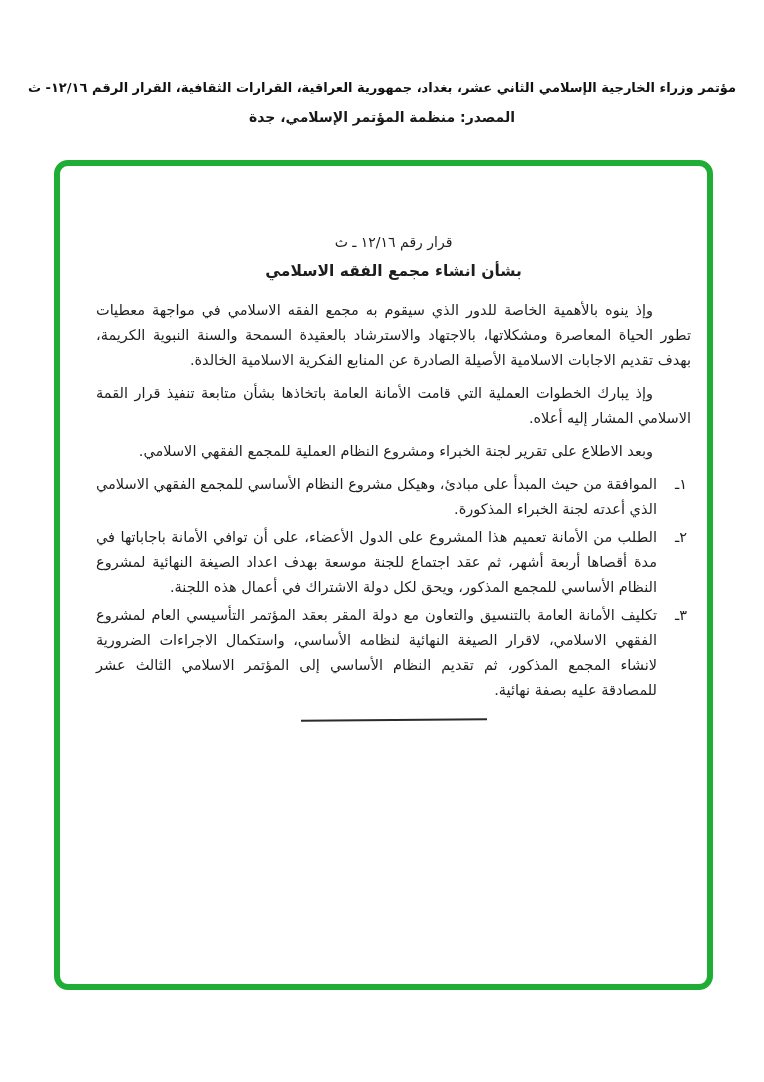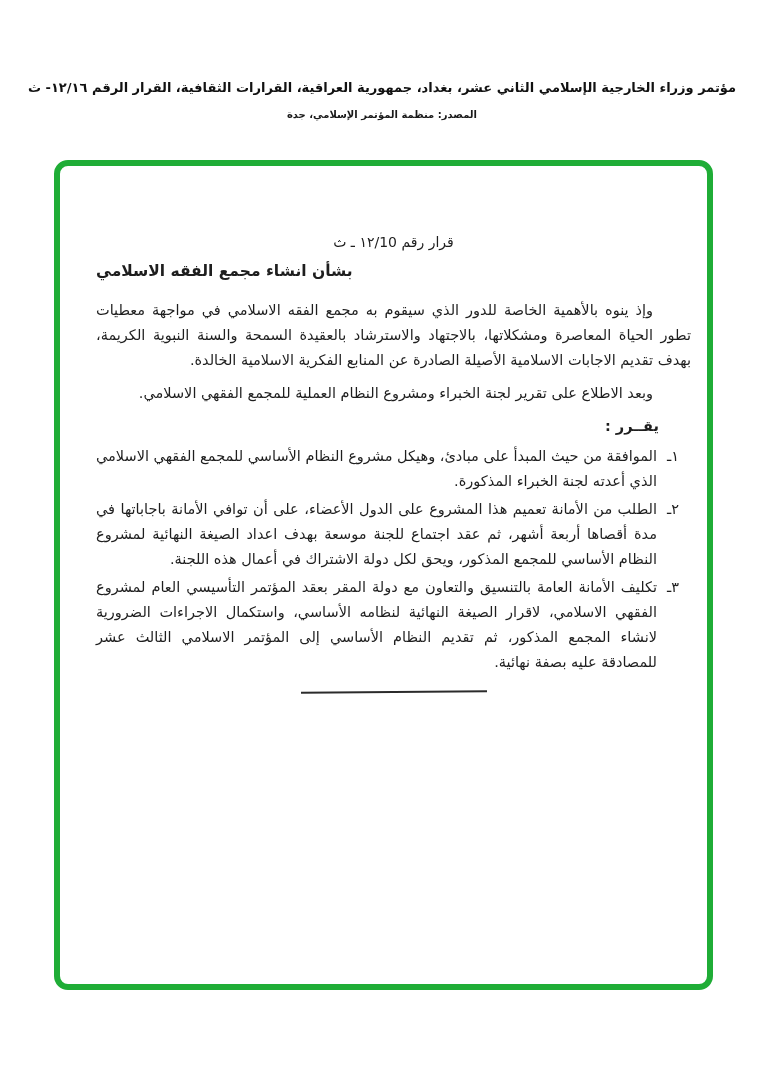--- a/index.html
+++ b/index.html
@@ -25,21 +25,21 @@
     color: #111;
   }
   .src-line {
     position: absolute;
     top: 109px;
     left: 0;
     width: 100%;
     text-align: center;
     direction: rtl;
     font-weight: bold;
-    font-size: 10px;
+    font-size: 14px;
     color: #191919;
   }
   .frame {
     position: absolute;
     left: 54px;
     top: 160px;
     width: 659px;
     height: 830px;
     box-sizing: border-box;
     border: 6px solid #1fad36;
@@ -54,21 +54,21 @@
     line-height: 25px;
     color: #1e1e1e;
   }
   .title-line1 {
     text-align: center;
     text-indent: 0;
     font-size: 14px;
     margin: 0 0 4px 0;
   }
   .title-line2 {
-    text-align: left;
+    text-align: center;
     text-indent: 0;
     font-weight: bold;
     font-size: 15.5px;
     margin: 0 0 14px 0;
   }
   .content p {
     margin: 0 0 8px 0;
     text-indent: 38px;
   }
   .decide-heading {
@@ -76,21 +76,21 @@
     font-weight: 600;
     margin: 2px 0 5px 0;
   }
   .decision {
     position: relative;
     padding-right: 34px;
     margin: 0 0 3px 0;
   }
   .decision .marker {
     position: absolute;
-    right: 12px;
+    right: 4px;
     top: 0;
   }
   .divider {
     width: 186px;
     height: 2px;
     background: #2b2b2b;
     margin: 16px auto 0 auto;
     transform: rotate(-0.5deg);
   }
 </style>
@@ -99,32 +99,32 @@
 
 <div class="page">
 
   <div class="hdr-line">مؤتمر وزراء الخارجية الإسلامي الثاني عشر، بغداد، جمهورية العراقية، القرارات الثقافية، القرار الرقم ١٢/١٦- ث</div>
 
   <div class="src-line">المصدر:  منظمة المؤتمر الإسلامي، جدة</div>
 
   <div class="frame">
     <div class="content">
 
-      <div class="title-line1">قرار رقم ١٢/10 ـ ث</div>
+      <div class="title-line1">قرار رقم ١٢/١٦ ـ ث</div>
 
       <div class="title-line2">بشأن انشاء مجمع الفقه الاسلامي</div>
 
 
 
       <p>وإذ ينوه بالأهمية الخاصة للدور الذي سيقوم به مجمع الفقه الاسلامي في مواجهة معطيات تطور الحياة المعاصرة ومشكلاتها، بالاجتهاد والاسترشاد بالعقيدة السمحة والسنة النبوية الكريمة، بهدف تقديم الاجابات الاسلامية الأصيلة الصادرة عن المنابع الفكرية الاسلامية الخالدة.</p>
 
+      <p>وإذ يبارك الخطوات العملية التي قامت الأمانة العامة باتخاذها بشأن متابعة تنفيذ قرار القمة الاسلامي المشار إليه أعلاه.</p>
 
       <p>وبعد الاطلاع على تقرير لجنة الخبراء ومشروع النظام العملية للمجمع الفقهي الاسلامي.</p>
 
-      <div class="decide-heading">يقــرر :</div>
 
       <div class="decision">
         <span class="marker">١ـ</span>
         <span>الموافقة من حيث المبدأ على مبادئ، وهيكل مشروع النظام الأساسي للمجمع الفقهي الاسلامي الذي أعدته لجنة الخبراء المذكورة.</span>
       </div>
 
       <div class="decision">
         <span class="marker">٢ـ</span>
         <span>الطلب من الأمانة تعميم هذا المشروع على الدول الأعضاء، على أن توافي الأمانة باجاباتها في مدة أقصاها أربعة أشهر، ثم عقد اجتماع للجنة موسعة بهدف اعداد الصيغة النهائية لمشروع النظام الأساسي للمجمع المذكور، ويحق لكل دولة الاشتراك في أعمال هذه اللجنة.</span>
       </div>

